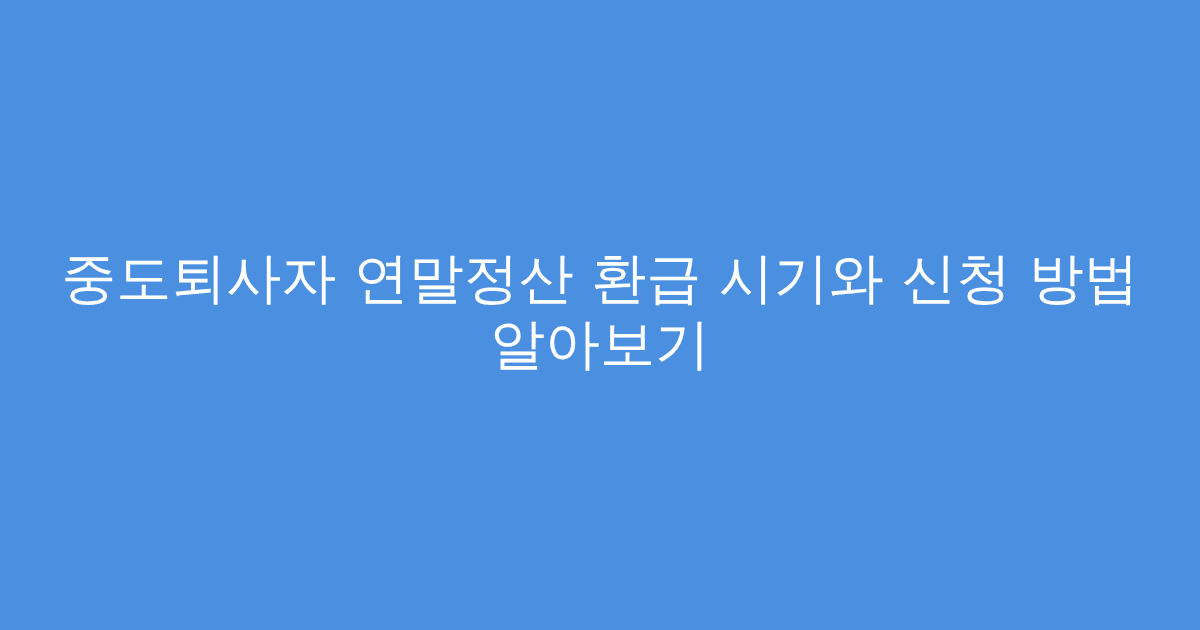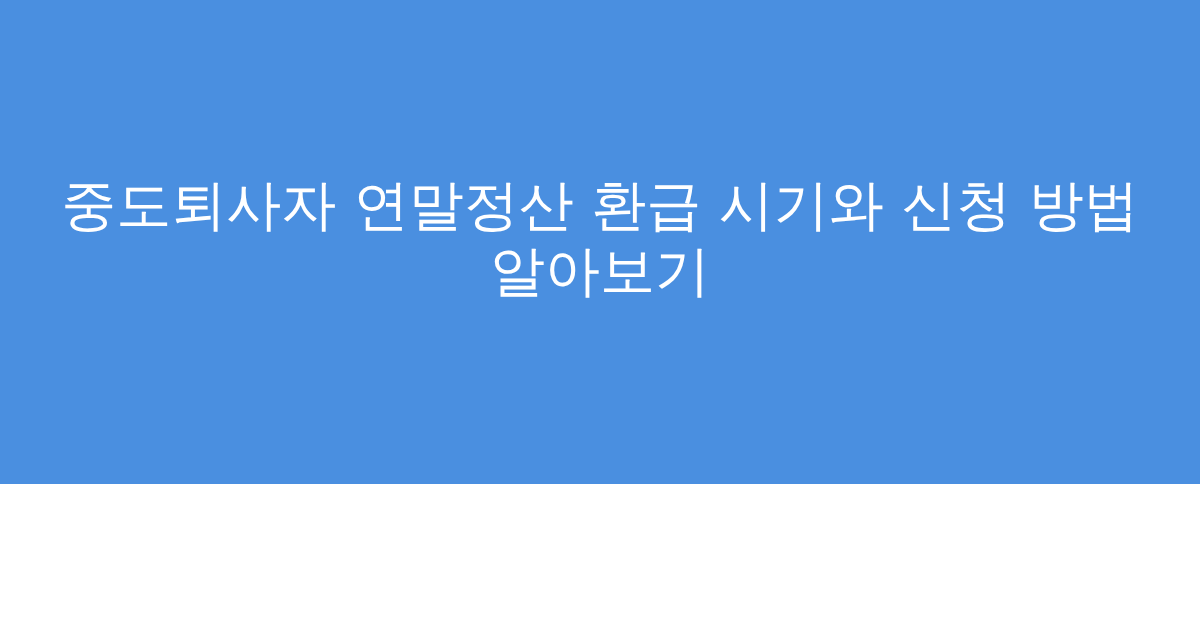--- a/index.html
+++ b/index.html
@@ -12,21 +12,21 @@
     width: 1200px;
     height: 630px;
     overflow: hidden;
     font-family: "DejaVu Sans", "Liberation Sans", sans-serif;
   }
 
   
   .card {
     position: relative;
     width: 1200px;
-    height: 484px;
+    height: 630px;
     box-sizing: border-box;
     display: flex;
     align-items: center;
     justify-content: center;
     background-color: #4a8fe0;
   }
 
   
   .headline {
     position: absolute;

